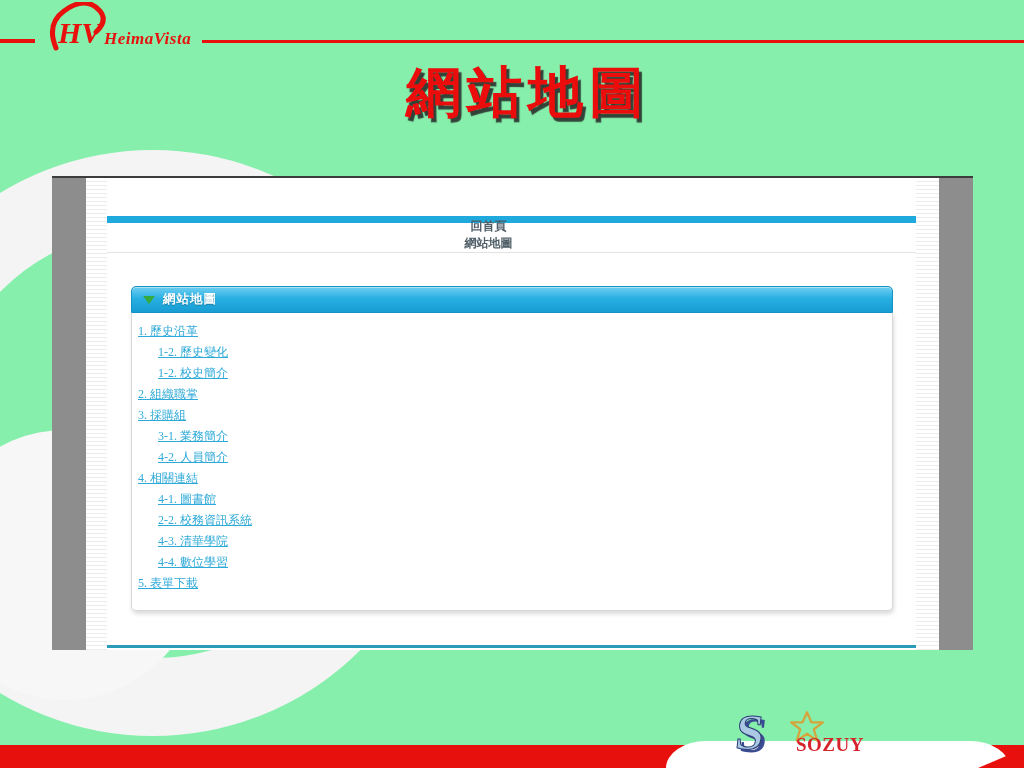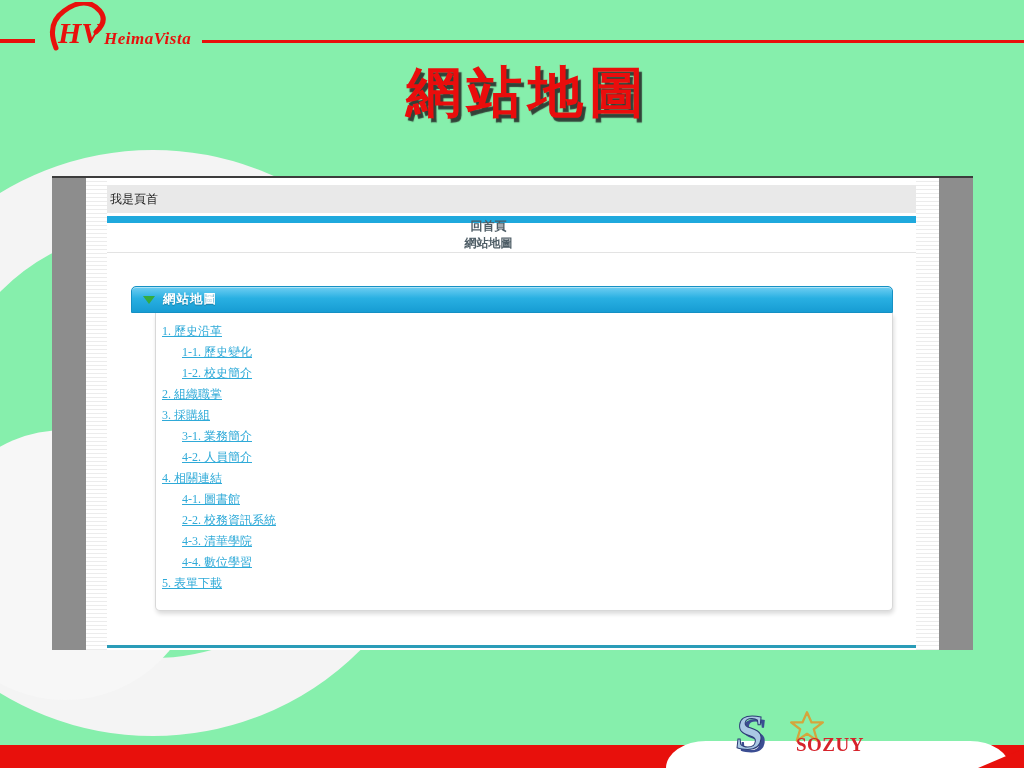--- a/index.html
+++ b/index.html
@@ -49,21 +49,21 @@
 
   .panel{position:absolute;top:108px;left:24px;width:762px;}
   .panel-header{height:27px;background:linear-gradient(to bottom,#6fcef2 0%,#29b0e2 45%,#179cd3 100%);
                 border:1px solid #1591c4;border-radius:5px 5px 0 0;display:flex;align-items:center;
                 padding-left:11px;box-sizing:border-box;box-shadow:inset 0 1px 0 rgba(255,255,255,.45);}
   .arrow-down{width:0;height:0;border-left:6px solid transparent;border-right:6px solid transparent;
               border-top:8px solid #35ab3f;margin-right:8px;}
   .panel-title{color:#ffffff;font-weight:bold;font-size:12.5px;letter-spacing:1px;
                text-shadow:0 1px 1px rgba(0,0,0,.25);}
   .panel-body{border:1px solid #d8d8d8;border-top:none;border-radius:0 0 5px 5px;background:#ffffff;
-              padding:8px 10px 16px 6px;box-shadow:1px 3px 4px rgba(0,0,0,.14);margin-left:24px;}
+              padding:8px 10px 16px 6px;box-shadow:1px 3px 4px rgba(0,0,0,.14);}
   .site-link{display:block;font-size:12px;line-height:21px;color:#2faad8;
              text-decoration:underline;width:max-content;}
   .site-link.lvl1{margin-left:20px;}
   .page-footline{position:absolute;top:467px;left:0;right:0;height:3px;background:#2a9cb8;}
 
   
   .footer-bar{position:absolute;left:0;bottom:0;width:100%;height:23px;background:#e8100c;z-index:1;}
   .footer-dome{position:absolute;bottom:0;left:666px;width:344px;height:27px;background:#ffffff;
                border-radius:40px 40px 0 0 / 27px 27px 0 0;z-index:2;}
   .footer-wedge{position:absolute;right:0;bottom:0;width:78px;height:33px;background:#e8100c;
@@ -97,39 +97,36 @@
 
   <div class="slide-title">網站地圖</div>
 
   <div class="shot">
     <div class="shot-topline"></div>
     <div class="shot-bg"></div>
     <div class="gray-strip left"></div>
     <div class="gray-strip right"></div>
 
     <div class="page">
-      <div class="page-header">
-        <span>我是頁首</span>
-      </div>
       <div class="cyan-bar"></div>
       <div class="nav-row">
           <a href="#" class="nav-link">回首頁</a>
           <span class="nav-sep"></span>
           <a href="#" class="nav-link">網站地圖</a>
           <span class="nav-sep"></span>
         </div>
 
       <div class="panel">
         <div class="panel-header">
           <span class="arrow-down"></span>
           <span class="panel-title">網站地圖</span>
         </div>
         <div class="panel-body">
             <a href="#" class="site-link lvl0">1. 歷史沿革</a>
-            <a href="#" class="site-link lvl1">1-1. 歷史變化</a>
+            <a href="#" class="site-link lvl1">1-2. 歷史變化</a>
             <a href="#" class="site-link lvl1">1-2. 校史簡介</a>
             <a href="#" class="site-link lvl0">2. 組織職掌</a>
             <a href="#" class="site-link lvl0">3. 採購組</a>
             <a href="#" class="site-link lvl1">3-1. 業務簡介</a>
             <a href="#" class="site-link lvl1">4-2. 人員簡介</a>
             <a href="#" class="site-link lvl0">4. 相關連結</a>
             <a href="#" class="site-link lvl1">4-1. 圖書館</a>
             <a href="#" class="site-link lvl1">2-2. 校務資訊系統</a>
             <a href="#" class="site-link lvl1">4-3. 清華學院</a>
             <a href="#" class="site-link lvl1">4-4. 數位學習</a>

